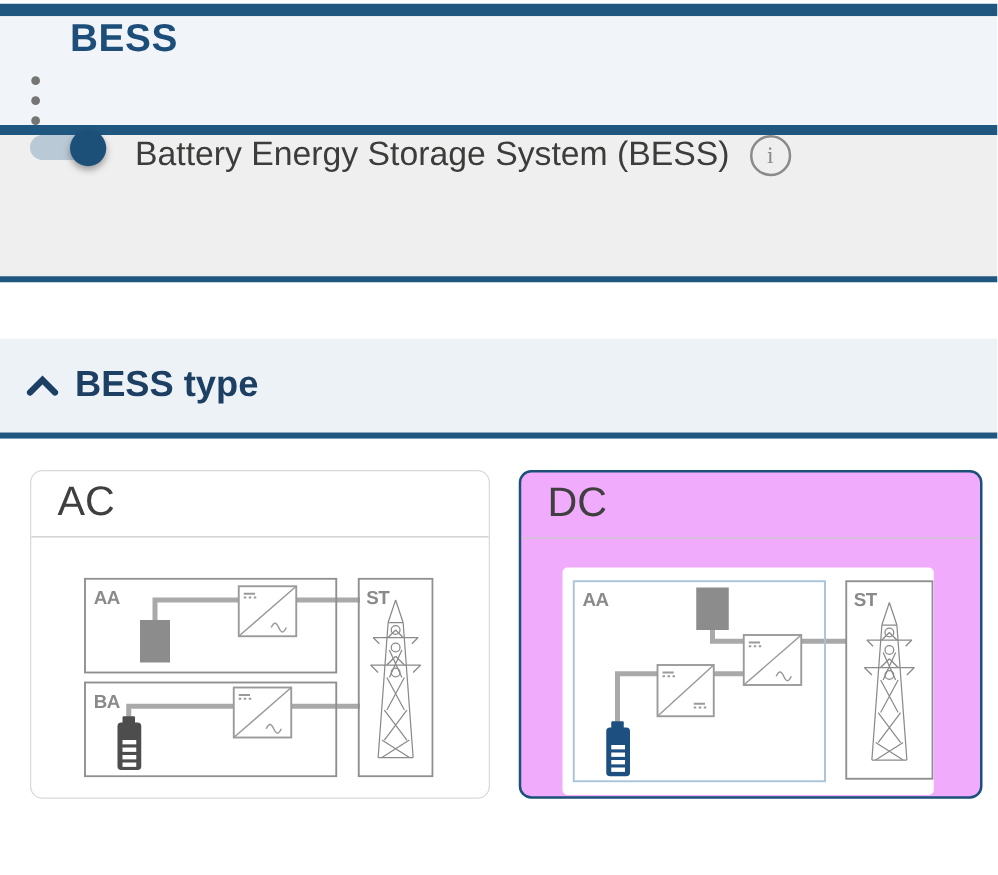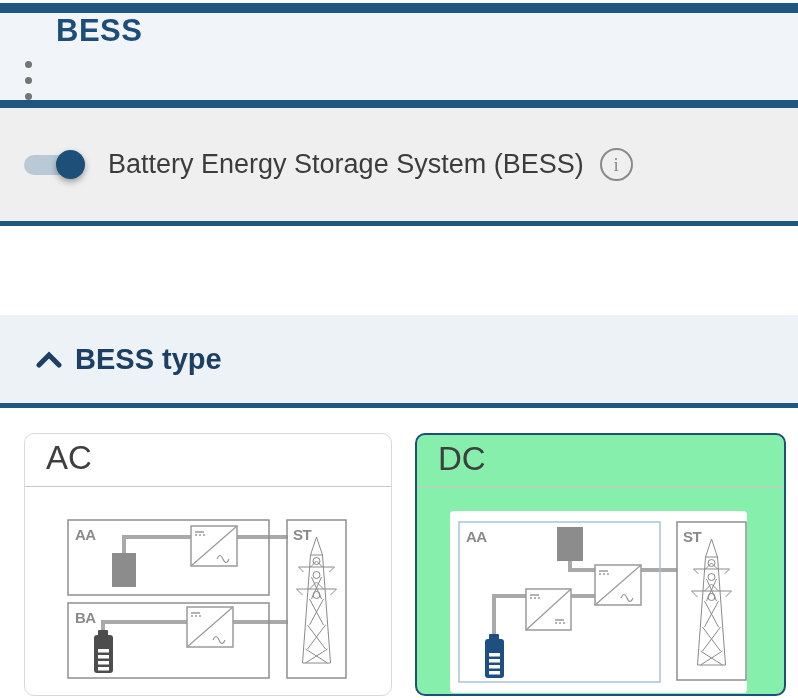--- a/index.html
+++ b/index.html
@@ -9,39 +9,39 @@
   .bar-top{height:10px;}
   .bar-header{height:8px;}
   .bar-toggle{height:5px;}
   .bar-section{height:5px;}
 
   .header{height:87px;background:#f1f5f9;display:flex;align-items:flex-start;flex-direction:column;}
   .header-title{flex:1;text-align:center;font-size:31px;font-weight:bold;color:#1d4e79;padding-left:56px;letter-spacing:.5px;}
   .kebab{width:56px;display:flex;flex-direction:column;align-items:center;gap:9px;cursor:pointer;}
   .kebab .dot{width:7px;height:7px;border-radius:50%;background:#757575;}
 
-  .toggle-row{height:113px;background:#efefef;display:flex;align-items:center;padding:0 24px;}
+  .toggle-row{height:113px;background:#efefef;display:flex;padding:0 24px;}
   .toggle{width:58px;height:20px;background:#b9c9d6;border-radius:10px;position:relative;cursor:pointer;flex:0 0 auto;}
   .toggle .knob{width:29px;height:29px;border-radius:50%;background:#1d5078;position:absolute;right:-3px;top:-4.5px;
     box-shadow:0 3px 6px rgba(0,0,0,.35);}
   .toggle-label{font-size:27px;color:#3c3c3b;margin-left:26px;white-space:nowrap;}
   .info-icon{width:29px;height:29px;border:2.5px solid #8a8a8a;border-radius:50%;color:#8a8a8a;
     display:flex;align-items:center;justify-content:center;font-size:19px;margin-left:16px;
     font-family:"Liberation Serif",serif;cursor:pointer;flex:0 0 auto;}
 
   .white-gap{height:45px;background:#fff;}
 
-  .section-header{height:88px;background:#edf2f7;display:flex;align-items:center;padding:0 36px;cursor:pointer;margin-top:44px;}
+  .section-header{height:75px;background:#edf2f7;display:flex;align-items:center;padding:0 21px;cursor:pointer;}
   .chevron{margin-right:13px;display:flex;align-items:center;}
   .section-title{font-size:29px;font-weight:bold;color:#1c3f63;}
 
   .cards{display:flex;gap:23px;padding:25px 0 0 24px;background:#fff;}
   .card{width:368px;height:263px;background:#fff;border:1px solid #d9d9d9;border-radius:10px;
     box-sizing:border-box;cursor:pointer;overflow:hidden;}
-  .card.selected{width:371px;border:2px solid #1d5078;background:#86efac;}
+  .card.selected{width:371px;border:2px solid #1d5078;background:#f0abfc;}
   .card-title{height:52px;box-sizing:border-box;font-size:33px;color:#3f3f3f;padding:5px 0 0 21px;}
   .card-divider{border:none;border-top:1px solid #c9c9c9;margin:0;}
   .diagram-ac{margin:32px 0 0 42px;display:block;}
   .panel{width:297px;height:182px;background:#fff;border-radius:4px;margin:23px 0 0 33px;}
   .diagram-dc{display:block;}
 
   svg text{font-family:"Liberation Sans",sans-serif;font-weight:bold;fill:#8a8a8a;letter-spacing:-.5px;}
 </style>
 </head>
 <body>

